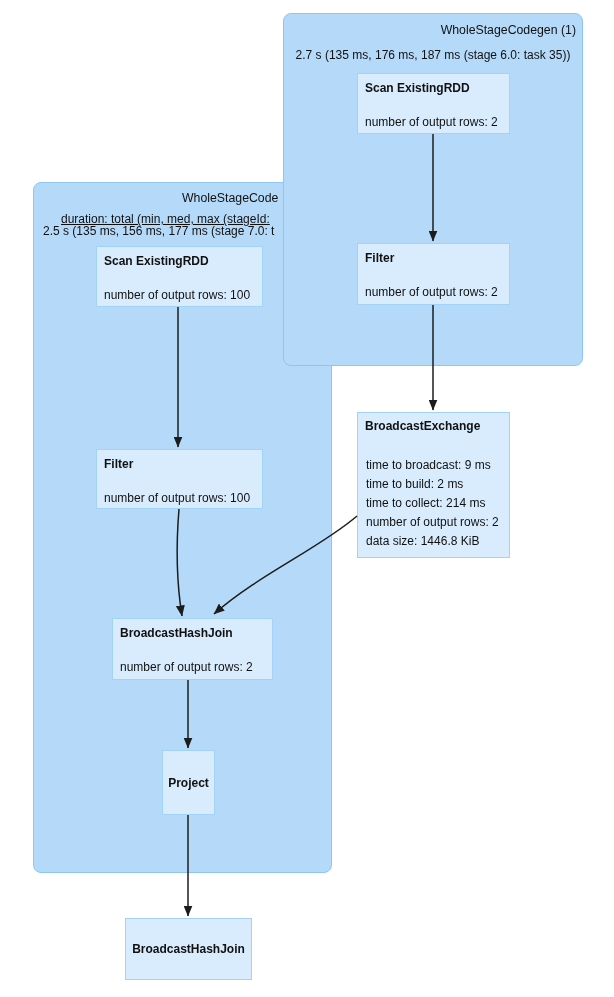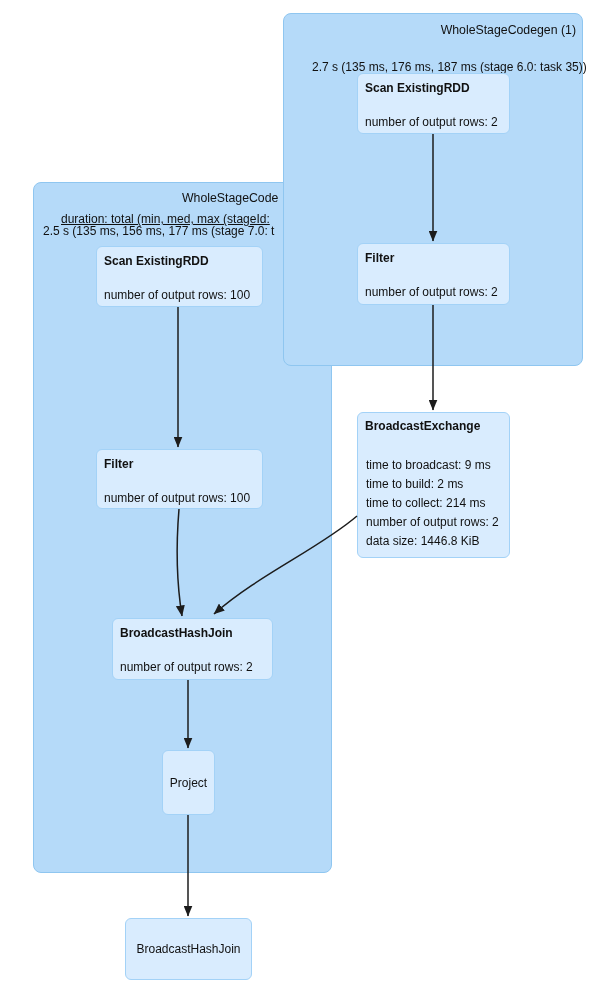--- a/index.html
+++ b/index.html
@@ -28,36 +28,36 @@
   }
   .cluster-left {left:33px;top:182px;width:299px;height:691px;z-index:1;}
   .cluster-right{left:283px;top:13px;width:300px;height:353px;z-index:2;}
   .cluster-title{
     position:absolute;font-weight:normal;font-size:12.3px;white-space:nowrap;
   }
   .cluster-right .cluster-title{top:9px;right:6px;}
   .cluster-left  .cluster-title{top:8px;left:148px;}
   .duration{position:absolute;font-size:12px;line-height:11.6px;white-space:nowrap;}
   .cluster-right .dur1{top:32px;left:0;width:100%;text-align:center;}
-  .cluster-right .dur2{top:48px;left:0;width:100%;text-align:left;padding-left:28px;}
+  .cluster-right .dur2{top:36px;left:0;width:100%;text-align:center;}
   .cluster-left  .dur1{top:31px;left:27px;text-decoration:underline;}
   .cluster-left  .dur2{top:42.6px;left:9px;}
   .node{
     position:absolute;
     background:var(--node-fill);
     border:1px solid var(--node-border);
-    border-radius:6px;
+    border-radius:0;
     box-sizing:border-box;
     z-index:3;
     font-size:12px;
   }
   .node-title{position:absolute;top:7px;left:7px;font-weight:bold;white-space:nowrap;}
   .node-metric{position:absolute;top:41px;left:7px;white-space:nowrap;}
   .be-metrics{position:absolute;top:43px;left:8px;line-height:19px;white-space:nowrap;}
-  .node-center{display:flex;align-items:center;justify-content:center;font-weight:normal;}
+  .node-center{display:flex;align-items:center;justify-content:center;font-weight:bold;}
   .edges{position:absolute;left:0;top:0;z-index:4;pointer-events:none;}
   .edges path{stroke:var(--edge-color);stroke-width:1.5;fill:none;}
 </style>
 </head>
 <body>
 
 <div class="canvas">
 
   <div class="cluster cluster-left">
     <div class="cluster-title">WholeStageCode</div>

